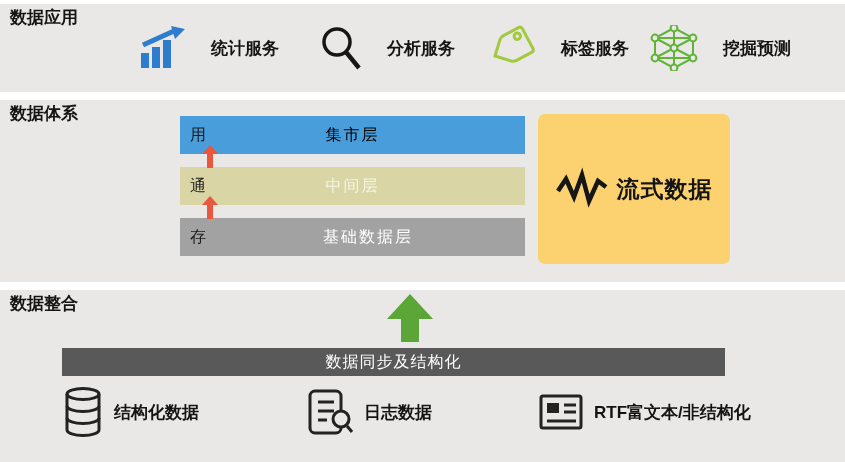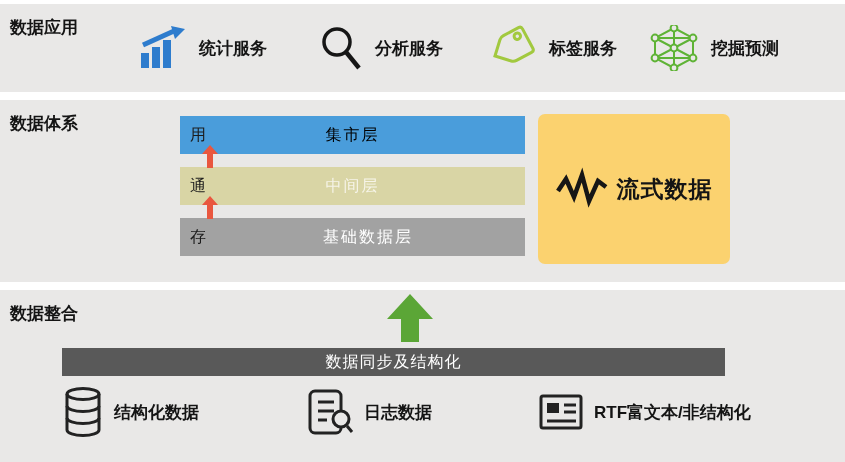--- a/index.html
+++ b/index.html
@@ -5,23 +5,23 @@
   * { margin:0; padding:0; box-sizing:border-box; }
   html,body { background:#ffffff; }
   .canvas {
     position:relative; width:845px; height:462px; overflow:hidden;
     background:#ffffff; font-family:"Liberation Sans", sans-serif; color:#111;
   }
   .section { position:absolute; left:0; width:845px; background:#e9e8e7; }
   .sec-app  { top:4px;   height:88px;  }
   .sec-sys  { top:100px; height:182px; }
   .sec-int  { top:290px; height:172px; }
-  .sec-title { position:absolute; left:10px; top:12px; font-size:17px; font-weight:bold; color:#141414; }
+  .sec-title { position:absolute; left:10px; top:2px; font-size:17px; font-weight:bold; color:#141414; }
 
-  .app-item { position:absolute; top:0; height:100%; display:flex; align-items:center; gap:13px; }
+  .app-item { position:absolute; top:0; height:100%; display:flex; align-items:center; gap:25px; }
   .item-label { font-size:17px; font-weight:600; color:#141414; white-space:nowrap; }
 
   .layer-bar { position:absolute; left:180px; width:345px; height:38px; display:flex; align-items:center; }
   .layer-tag { position:absolute; left:10px; font-size:16px; font-weight:500; color:#1c1c1c; }
   .layer-label { width:100%; text-align:center; font-size:16px; font-weight:500; letter-spacing:2px; }
 
   .flow-arrow { position:absolute; z-index:3; }
 
   .stream-box { position:absolute; left:538px; top:14px; width:192px; height:150px;
     display:flex; align-items:center; justify-content:center; gap:9px; }

